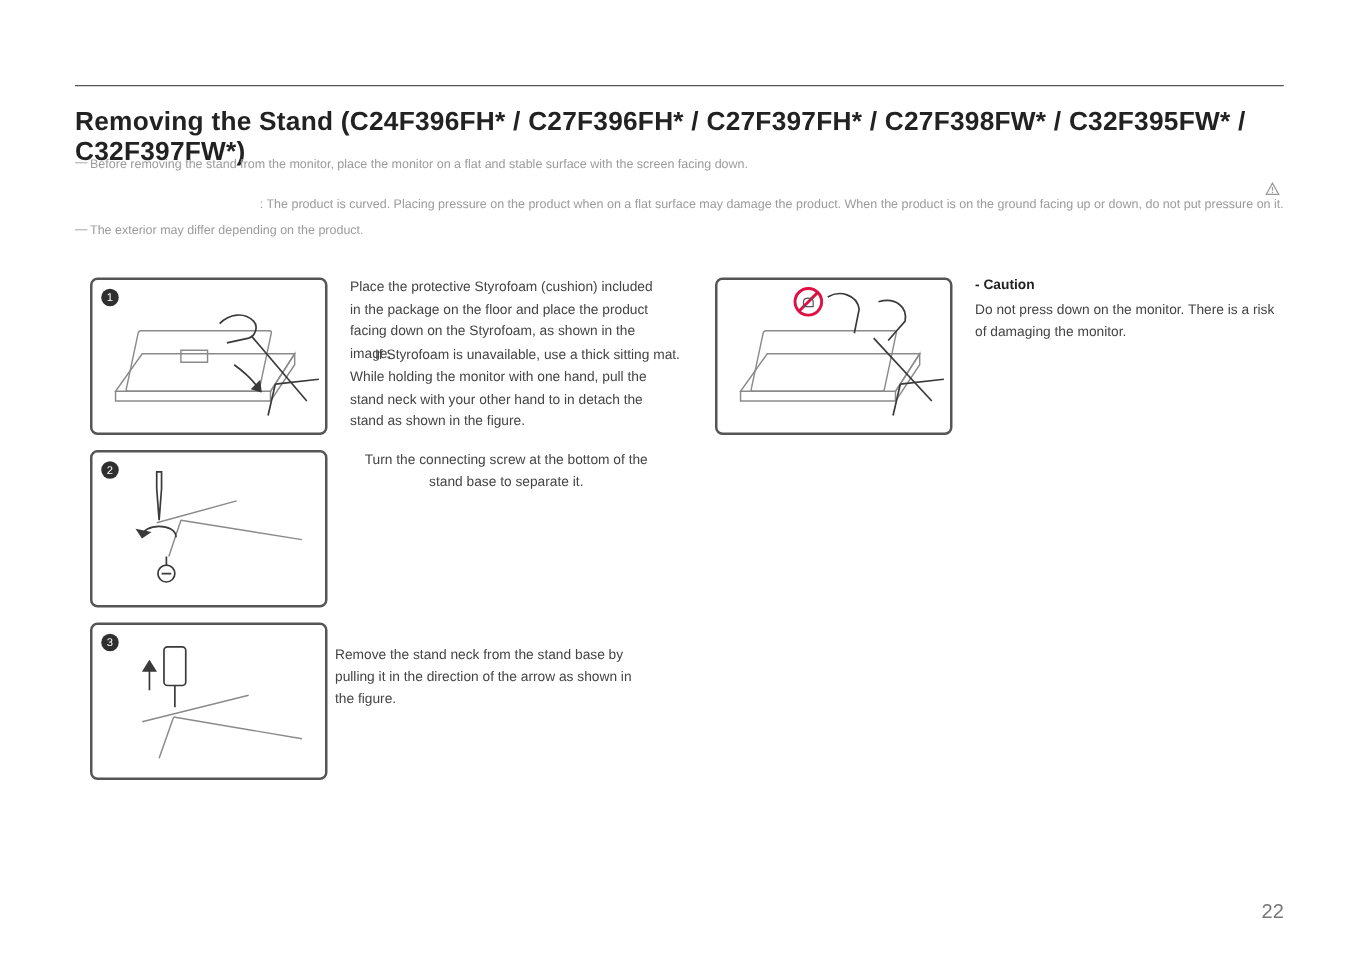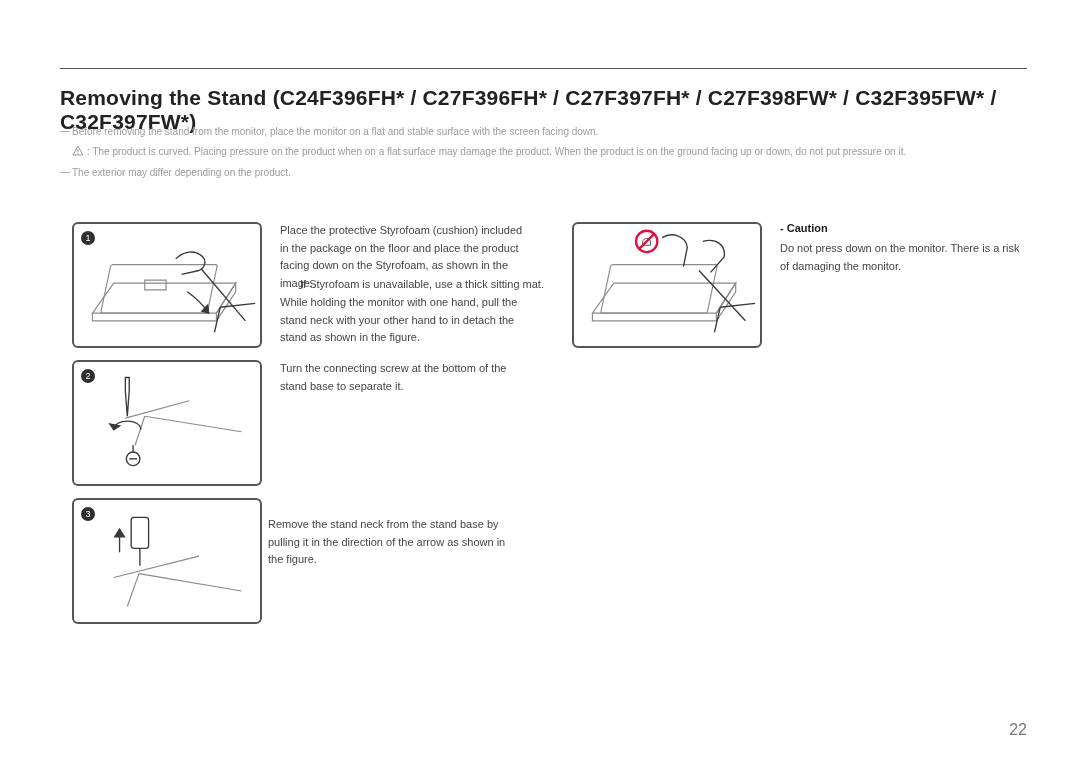--- a/index.html
+++ b/index.html
@@ -40,21 +40,21 @@
   .note-line {display:flex; align-items:flex-start; margin-bottom:4px;}
   .note-dash {
     display:inline-block;
     width:10px;
     flex:0 0 10px;
     margin-right:2px;
     color:#9b9b9b;
     position:relative;
     top:-1px;
   }
-  .note-indented {margin-left:12px; display:flex; align-items:flex-start; margin-bottom:6px;}
+  .note-indented {margin-left:12px; display:flex; align-items:flex-end; margin-bottom:6px;flex-direction:column;}
   .tri-icon {
     display:inline-block;
     width:12px; height:11px;
     margin-right:3px;
     flex:0 0 12px;
     position:relative;
     top:1px;
   }
   .tri-icon svg {display:block; width:100%; height:100%;}
   .imgbox {
@@ -176,21 +176,21 @@
 
         <path d="M40 70 C40 58 68 58 68 70" fill="none"></path>
         <path d="M40 70 L36 64 L46 66 Z" fill="#3a3a3a"></path>
 
         <circle cx="60" cy="100" r="7"></circle>
         <line x1="60" y1="93" x2="60" y2="86"></line>
         <line x1="56" y1="100" x2="64" y2="100"></line>
       </g>
     </svg>
   </div>
-  <div class="step-text" style="left:280px; top:360px; width:250px;">Turn the connecting screw at the bottom of the stand base to separate it.</div>
+  <div class="step-text" style="left:280px; top:360px; width:250px;text-align:center;">Turn the connecting screw at the bottom of the stand base to separate it.</div>
 
   <div class="imgbox" style="left:72px; top:498px; width:190px; height:126px;">
     <div class="step-num">3</div>
     <svg viewBox="0 0 190 126" style="width:100%;height:100%">
       <g fill="none" class="figure-light" stroke-width="1.2">
 
         <path d="M40 80 L128 58"></path>
         <path d="M66 76 L172 94"></path>
         <path d="M66 76 L54 110"></path>
       </g>

